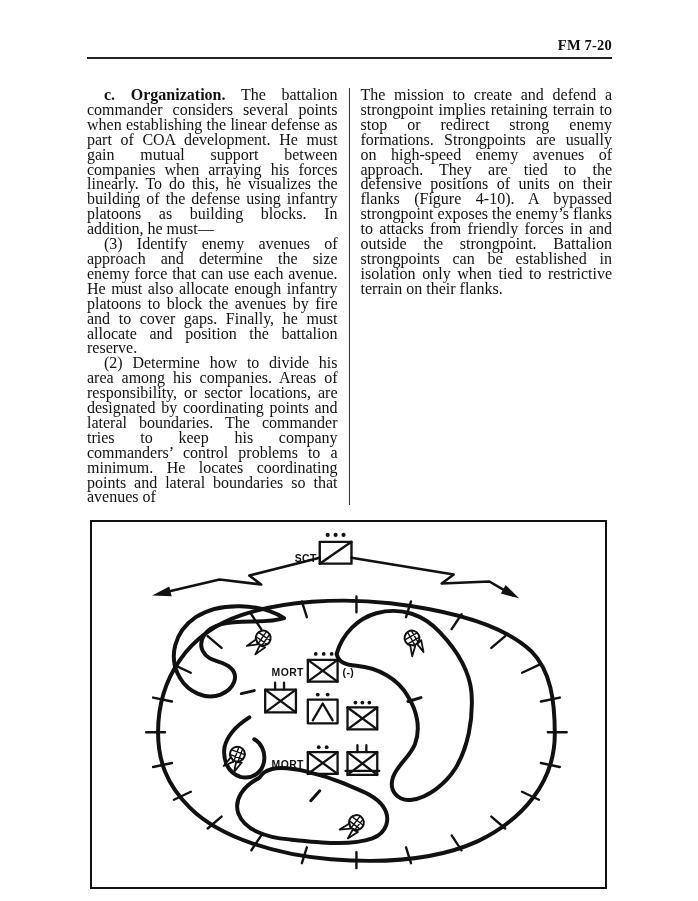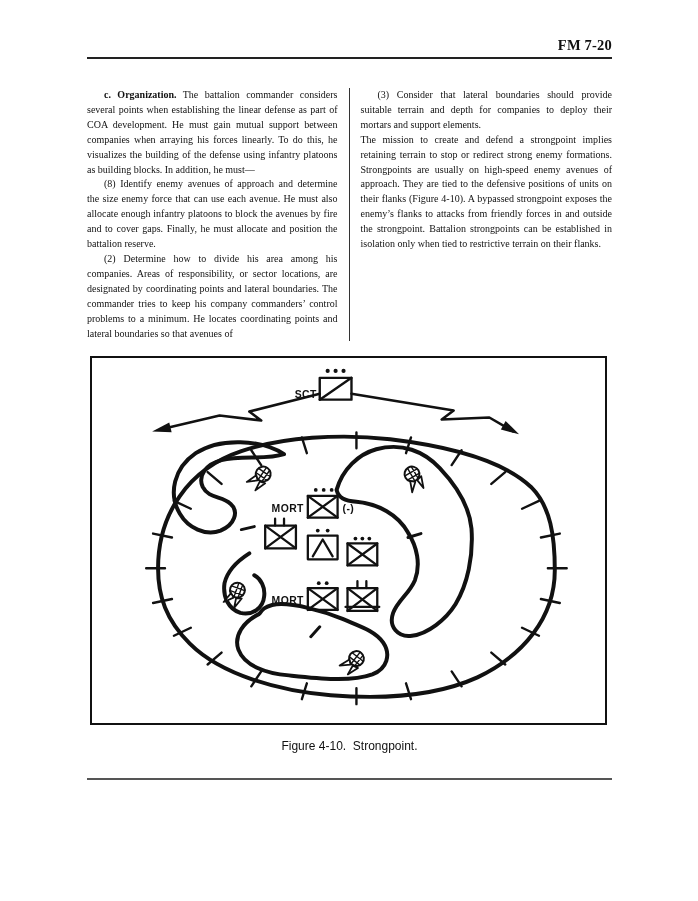--- a/index.html
+++ b/index.html
@@ -4,21 +4,21 @@
 <style>
   html,body{margin:0;padding:0;background:#e8e8e8;}
   .page{
     width:698px;height:901px;background:#ffffff;position:relative;
     box-sizing:border-box;padding:36px 86px 0 87px;
     font-family:"Liberation Serif",serif;color:#111;
   }
   .header{border-bottom:2px solid #222;padding-bottom:3px;text-align:right;}
   .doc-ref{font-weight:bold;font-size:14.5px;letter-spacing:.2px;}
   .columns{display:flex;margin-top:29px;}
-  .col{box-sizing:border-box;width:50%;font-size:10px;line-height:14.9px;text-align:justify;}
+  .col{box-sizing:border-box;width:50%;font-size:16px;line-height:14.9px;text-align:justify;}
   .col-left{padding-right:11px;border-right:1.3px solid #333;}
   .col-right{padding-left:11px;}
   .col p{margin:0;text-indent:17px;}
   .col p.noindent{text-indent:0;}
   .heading{font-weight:bold;text-indent:0 !important;margin-top:9px !important;}
   .figure-box{margin-top:15px;margin-left:3px;width:513px;height:365px;border:2px solid #111;box-sizing:content-box;background:#fff;}
   .figure-box svg{display:block;}
   .caption{text-align:center;font-family:"Liberation Sans",sans-serif;font-weight:normal;font-size:12px;margin-top:14px;white-space:pre-wrap;}
   .footer-rule{border-top:2px solid #555;margin-top:25px;}
   .page-number{text-align:right;font-weight:bold;font-size:14.5px;padding-top:3px;}
@@ -30,25 +30,24 @@
 
 <div class="page">
 
   <div class="header">
     <span class="doc-ref">FM 7-20</span>
   </div>
 
   <div class="columns">
     <div class="col col-left">
       <p><b>c. Organization.</b><span> The battalion commander considers several points when establishing the linear defense as part of COA development. He must gain mutual support between companies when arraying his forces linearly. To do this, he visualizes the building of the defense using infantry platoons as building blocks. In addition, he must—</span></p>
-      <p>(8) Identify enemy avenues of approach and determine the size enemy force that can use each avenue. He must also allocate enough infantry platoons to block the avenues by fire and to cover gaps. Finally, he must allocate and position the battalion reserve.</p>
+      <p>(3) Identify enemy avenues of approach and determine the size enemy force that can use each avenue. He must also allocate enough infantry platoons to block the avenues by fire and to cover gaps. Finally, he must allocate and position the battalion reserve.</p>
       <p>(2) Determine how to divide his area among his companies. Areas of responsibility, or sector locations, are designated by coordinating points and lateral boundaries. The commander tries to keep his company commanders’ control problems to a minimum. He locates coordinating points and lateral boundaries so that avenues of</p>
     </div>
     <div class="col col-right">
-      <p>(3) Consider that lateral boundaries should provide suitable terrain and depth for companies to deploy their mortars and support elements.</p>
       <p class="noindent">The mission to create and defend a strongpoint implies retaining terrain to stop or redirect strong enemy formations. Strongpoints are usually on high-speed enemy avenues of approach. They are tied to the defensive positions of units on their flanks (Figure 4-10). A bypassed strongpoint exposes the enemy’s flanks to attacks from friendly forces in and outside the strongpoint. Battalion strongpoints can be established in isolation only when tied to restrictive terrain on their flanks.</p>
     </div>
   </div>
 
   <div class="figure-box">
     <svg width="513" height="365" viewBox="0 0 516 368">
       <defs>
         <g id="mineGlyph">
           <circle cx="0" cy="0" r="7.5" fill="#fff" stroke="#111" stroke-width="2"></circle>
           <path class="ink" stroke-width="1.4" d="M-7,-2 L7,-2 M-6.5,3 L6.5,3 M-1,-7.4 L-1,7.4 M3.2,-6.6 L3.2,6.6"></path>

